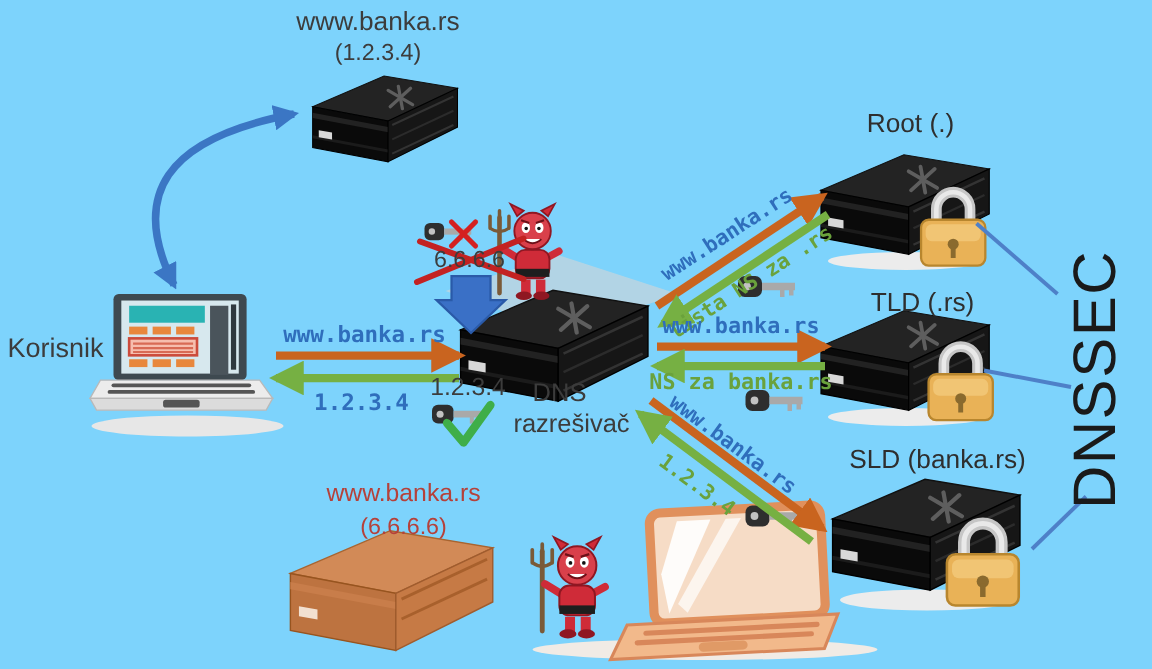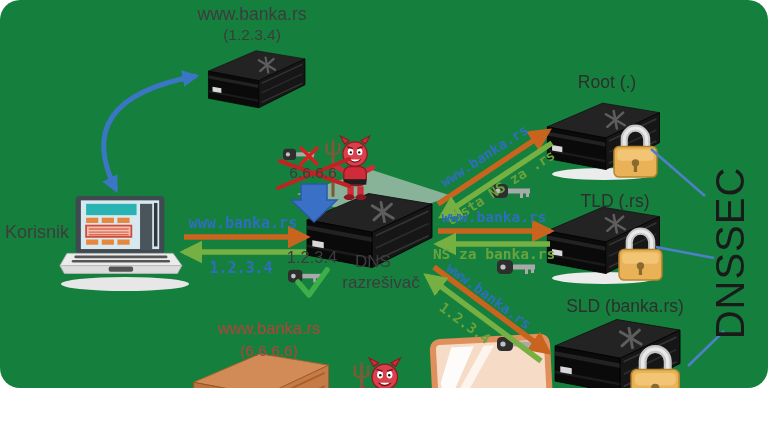--- a/index.html
+++ b/index.html
@@ -1,17 +1,17 @@
 <!DOCTYPE html>
 <html><head>
 <meta charset="utf-8">
 <style>
   html,body{margin:0;padding:0;background:#fff;}
-  .stage{position:relative;width:768px;height:388px;background:#15803d;overflow:hidden;
-         font-family:"Liberation Sans",sans-serif;border-radius:20px;}
+  .stage{position:relative;width:768px;height:446px;background:#7dd3fc;overflow:hidden;
+         font-family:"Liberation Sans",sans-serif;}
   svg{display:block}
   .sans{font-family:"Liberation Sans",sans-serif;}
   .mono{font-family:"DejaVu Sans Mono",monospace;font-weight:bold;}
 </style>
 </head>
 <body>
 
 <div class="stage">
 <svg width="768" height="446" viewBox="0 0 768 446">
   <defs>

